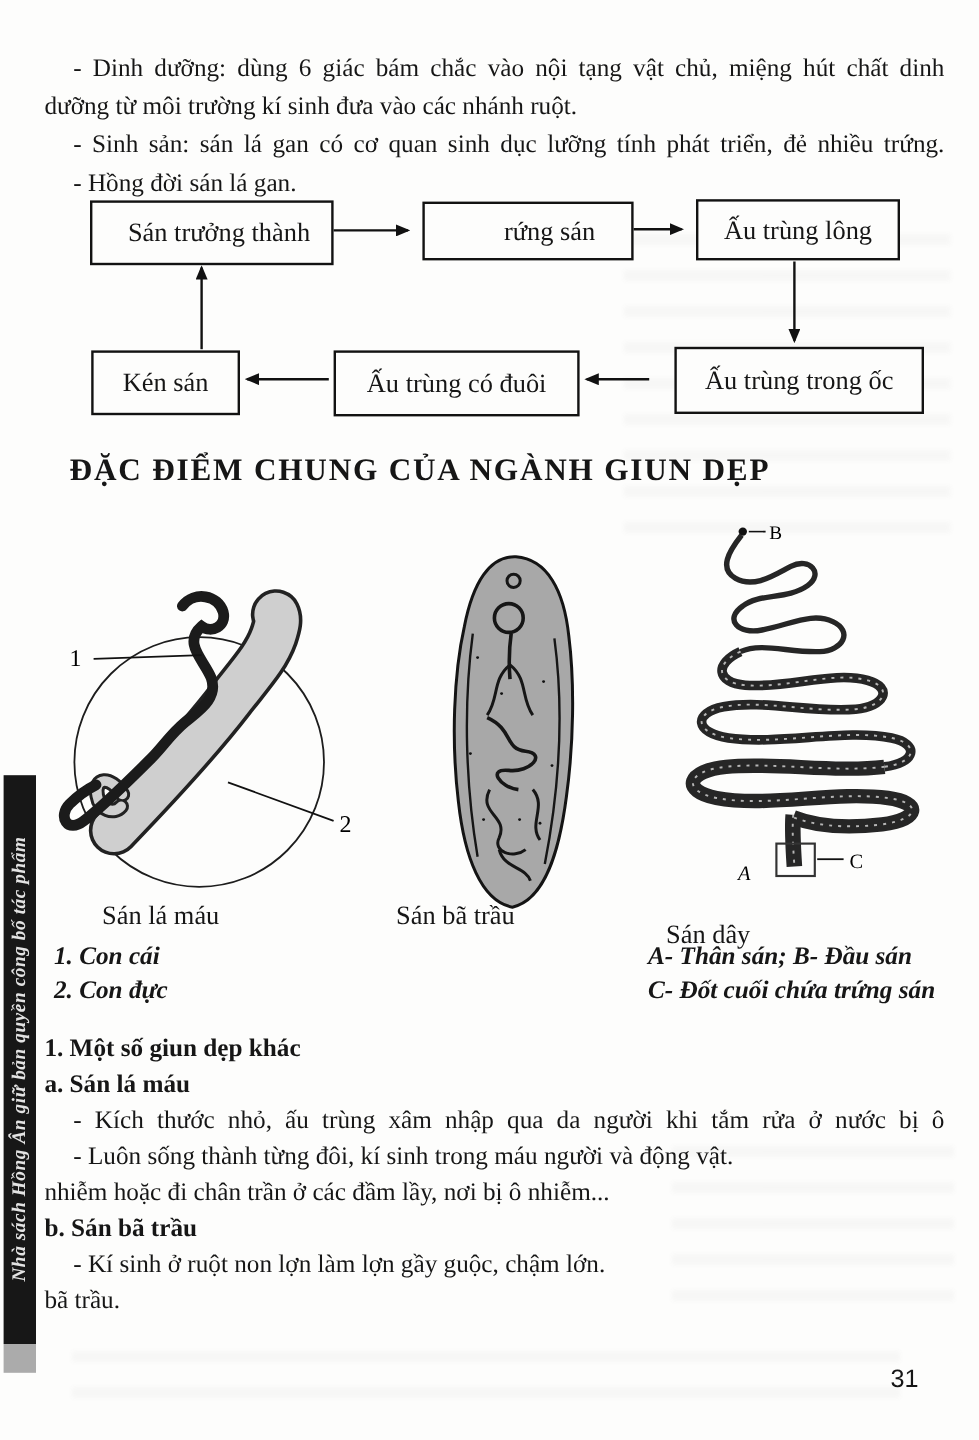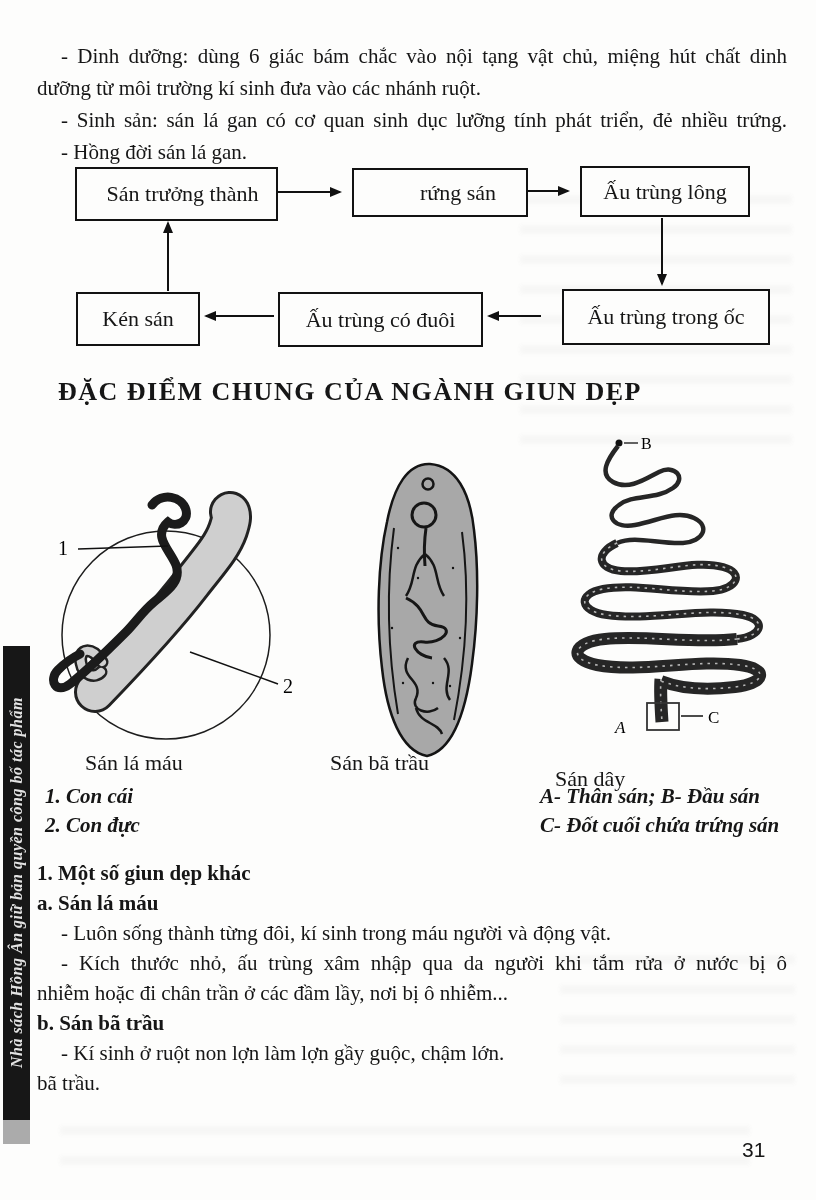--- a/index.html
+++ b/index.html
@@ -176,22 +176,22 @@
     <div>2. Con đực</div>
   </div>
   <div class="fig-notes" style="left:540px;top:782px;width:252px;">
     <div>A- Thân sán; B- Đầu sán</div>
     <div>C- Đốt cuối chứa trứng sán</div>
   </div>
 
   <div class="main-text">
     <div class="h">1. Một số giun dẹp khác</div>
     <div class="h">a. Sán lá máu</div>
+    <div class="tline indent stretch">- Kích thước nhỏ, ấu trùng xâm nhập qua da người khi tắm rửa ở nước bị ô</div>
     <div class="tline indent">- Luôn sống thành từng đôi, kí sinh trong máu người và động vật.</div>
-    <div class="tline indent stretch">- Kích thước nhỏ, ấu trùng xâm nhập qua da người khi tắm rửa ở nước bị ô</div>
     <div class="tline">nhiễm hoặc đi chân trần ở các đầm lầy, nơi bị ô nhiễm...</div>
     <div class="h">b. Sán bã trầu</div>
     <div class="tline indent">- Kí sinh ở ruột non lợn làm lợn gầy guộc, chậm lớn.</div>
     <div class="tline">bã trầu.</div>
   </div>
 
   <div class="watermark">Nhà sách Hồng Ân giữ bản quyền công bố tác phẩm</div>
   <div class="watermark-stub"></div>
 
   <div class="page-number">31</div>

